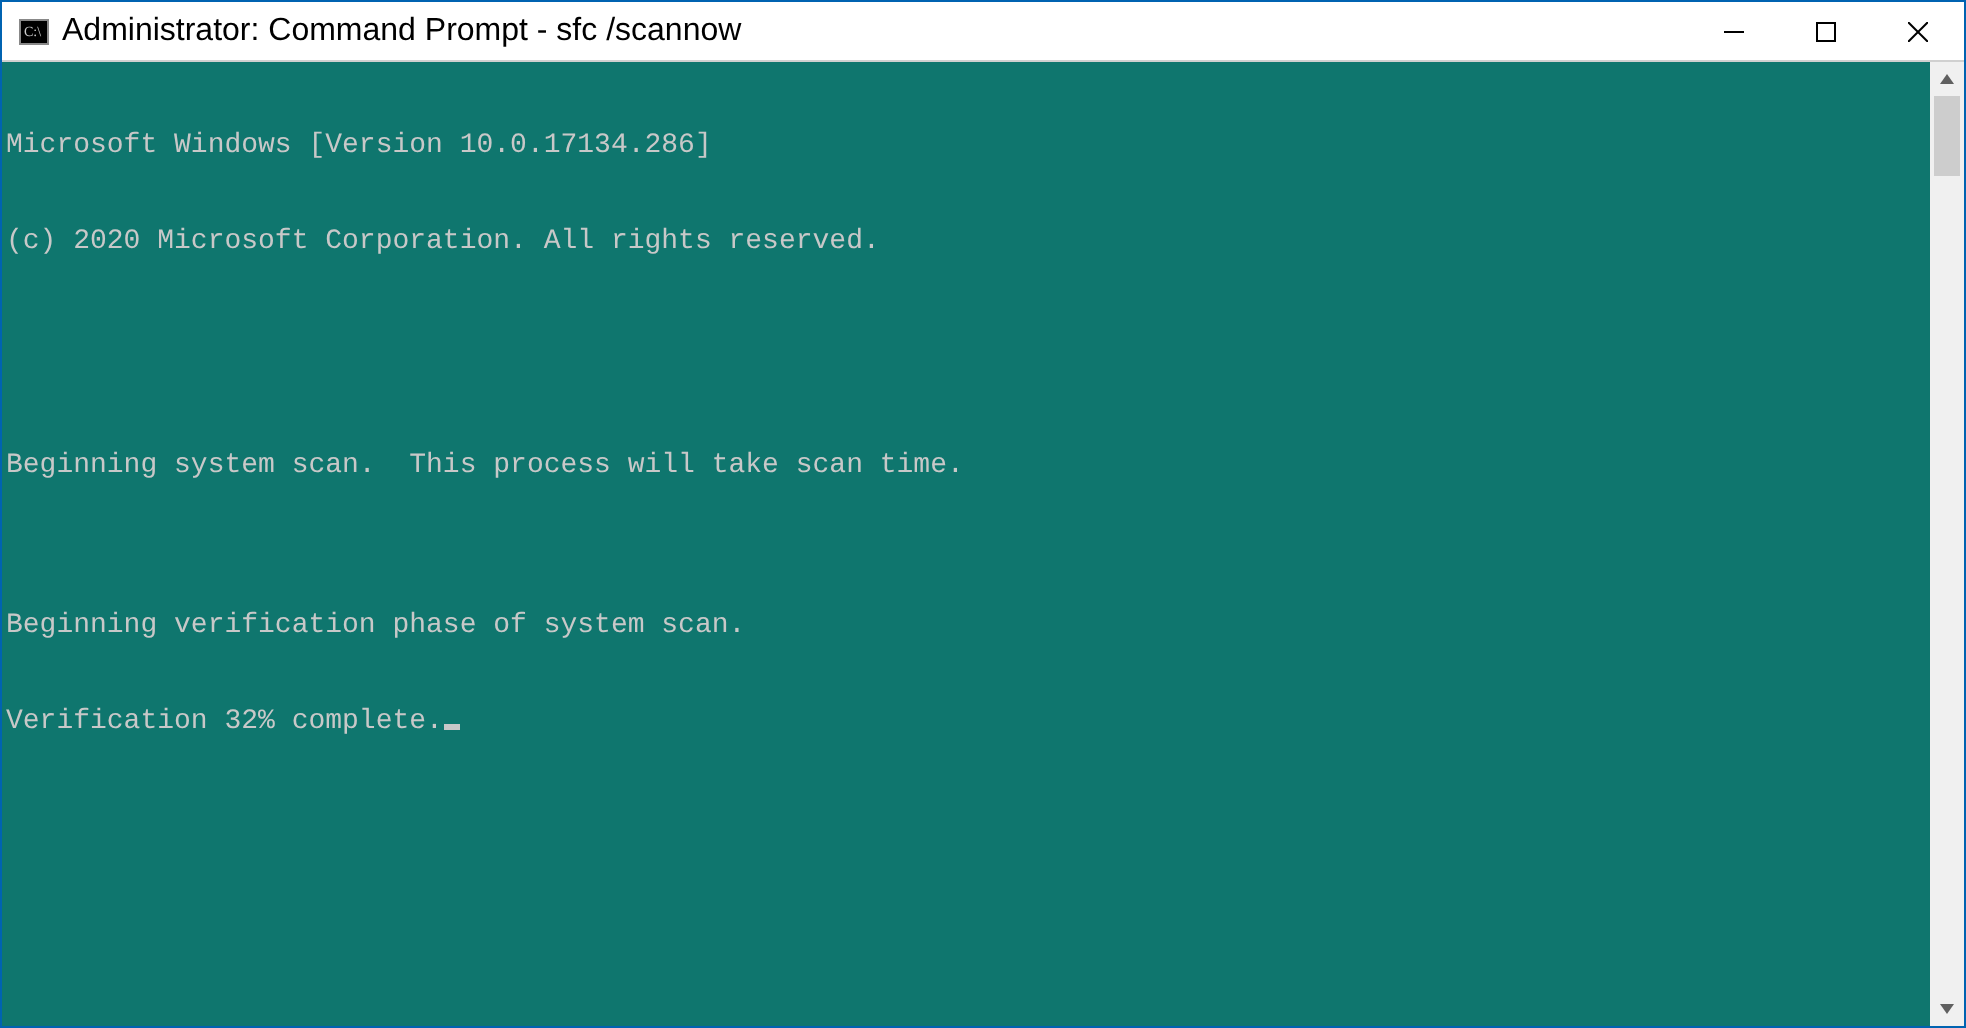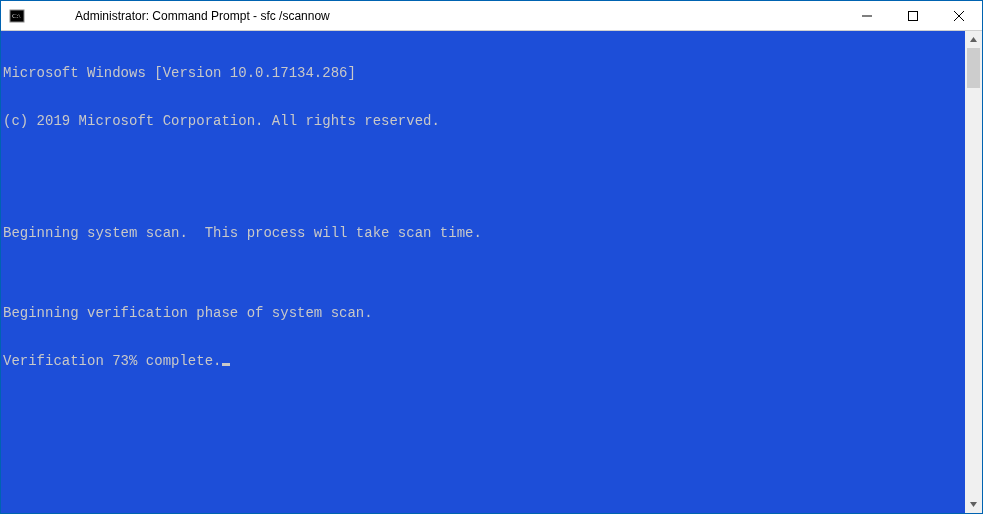--- a/index.html
+++ b/index.html
@@ -30,24 +30,23 @@
       width: 16px;
       height: 16px;
       margin-left: 8px;
       margin-right: 6px;
       display: flex;
       align-items: center;
       justify-content: center;
     }
     .app-icon svg { display: block; }
     .title-text {
-      font-size: 12px;
+      font-size: 16px;
       color: #000;
       flex: 0 0 auto;
-      margin-left: 44px;
     }
     .title-spacer { flex: 1 1 auto; }
     .win-controls {
       display: flex;
       height: 100%;
     }
     .win-btn {
       width: 46px;
       height: 100%;
       display: flex;
@@ -59,21 +58,21 @@
     }
     .win-btn svg { pointer-events: none; }
     .content-area {
       flex: 1 1 auto;
       display: flex;
       background: #000;
       min-height: 0;
     }
     .console {
       flex: 1 1 auto;
-      background: #1d4ed8;
+      background: #0f766e;
       color: #c8c8c8;
       font-family: Consolas, "Courier New", monospace;
       font-size: 14px;
       line-height: 16px;
       padding: 2px 0 0 2px;
       white-space: pre;
       overflow: hidden;
     }
     .console .line { display: block; }
     .cursor {
@@ -145,27 +144,27 @@
           <line x1="0" y1="0" x2="10" y2="10" stroke="#000" stroke-width="1"></line>
           <line x1="10" y1="0" x2="0" y2="10" stroke="#000" stroke-width="1"></line>
         </svg>
       </button>
     </div>
   </div>
 
   <div class="content-area">
     <div class="console">
       <span class="line">Microsoft Windows [Version 10.0.17134.286]</span>
-      <span class="line">(c) 2019 Microsoft Corporation. All rights reserved.</span>
+      <span class="line">(c) 2020 Microsoft Corporation. All rights reserved.</span>
       <span class="line"></span>
       <span class="line"></span>
       <span class="line">Beginning system scan.  This process will take scan time.</span>
       <span class="line"></span>
       <span class="line">Beginning verification phase of system scan.</span>
-      <span class="line"><span>Verification 73% complete.</span><span class="cursor"></span></span>
+      <span class="line"><span>Verification 32% complete.</span><span class="cursor"></span></span>
     </div>
 
     <div class="scrollbar">
       <button class="scroll-btn">
         <svg width="9" height="9" viewBox="0 0 9 9">
             <polygon class="arrow" points="4.5,2 8,7 1,7"></polygon>
           </svg>
       </button>
       <div class="scroll-track">
         <div class="scroll-thumb"></div>

